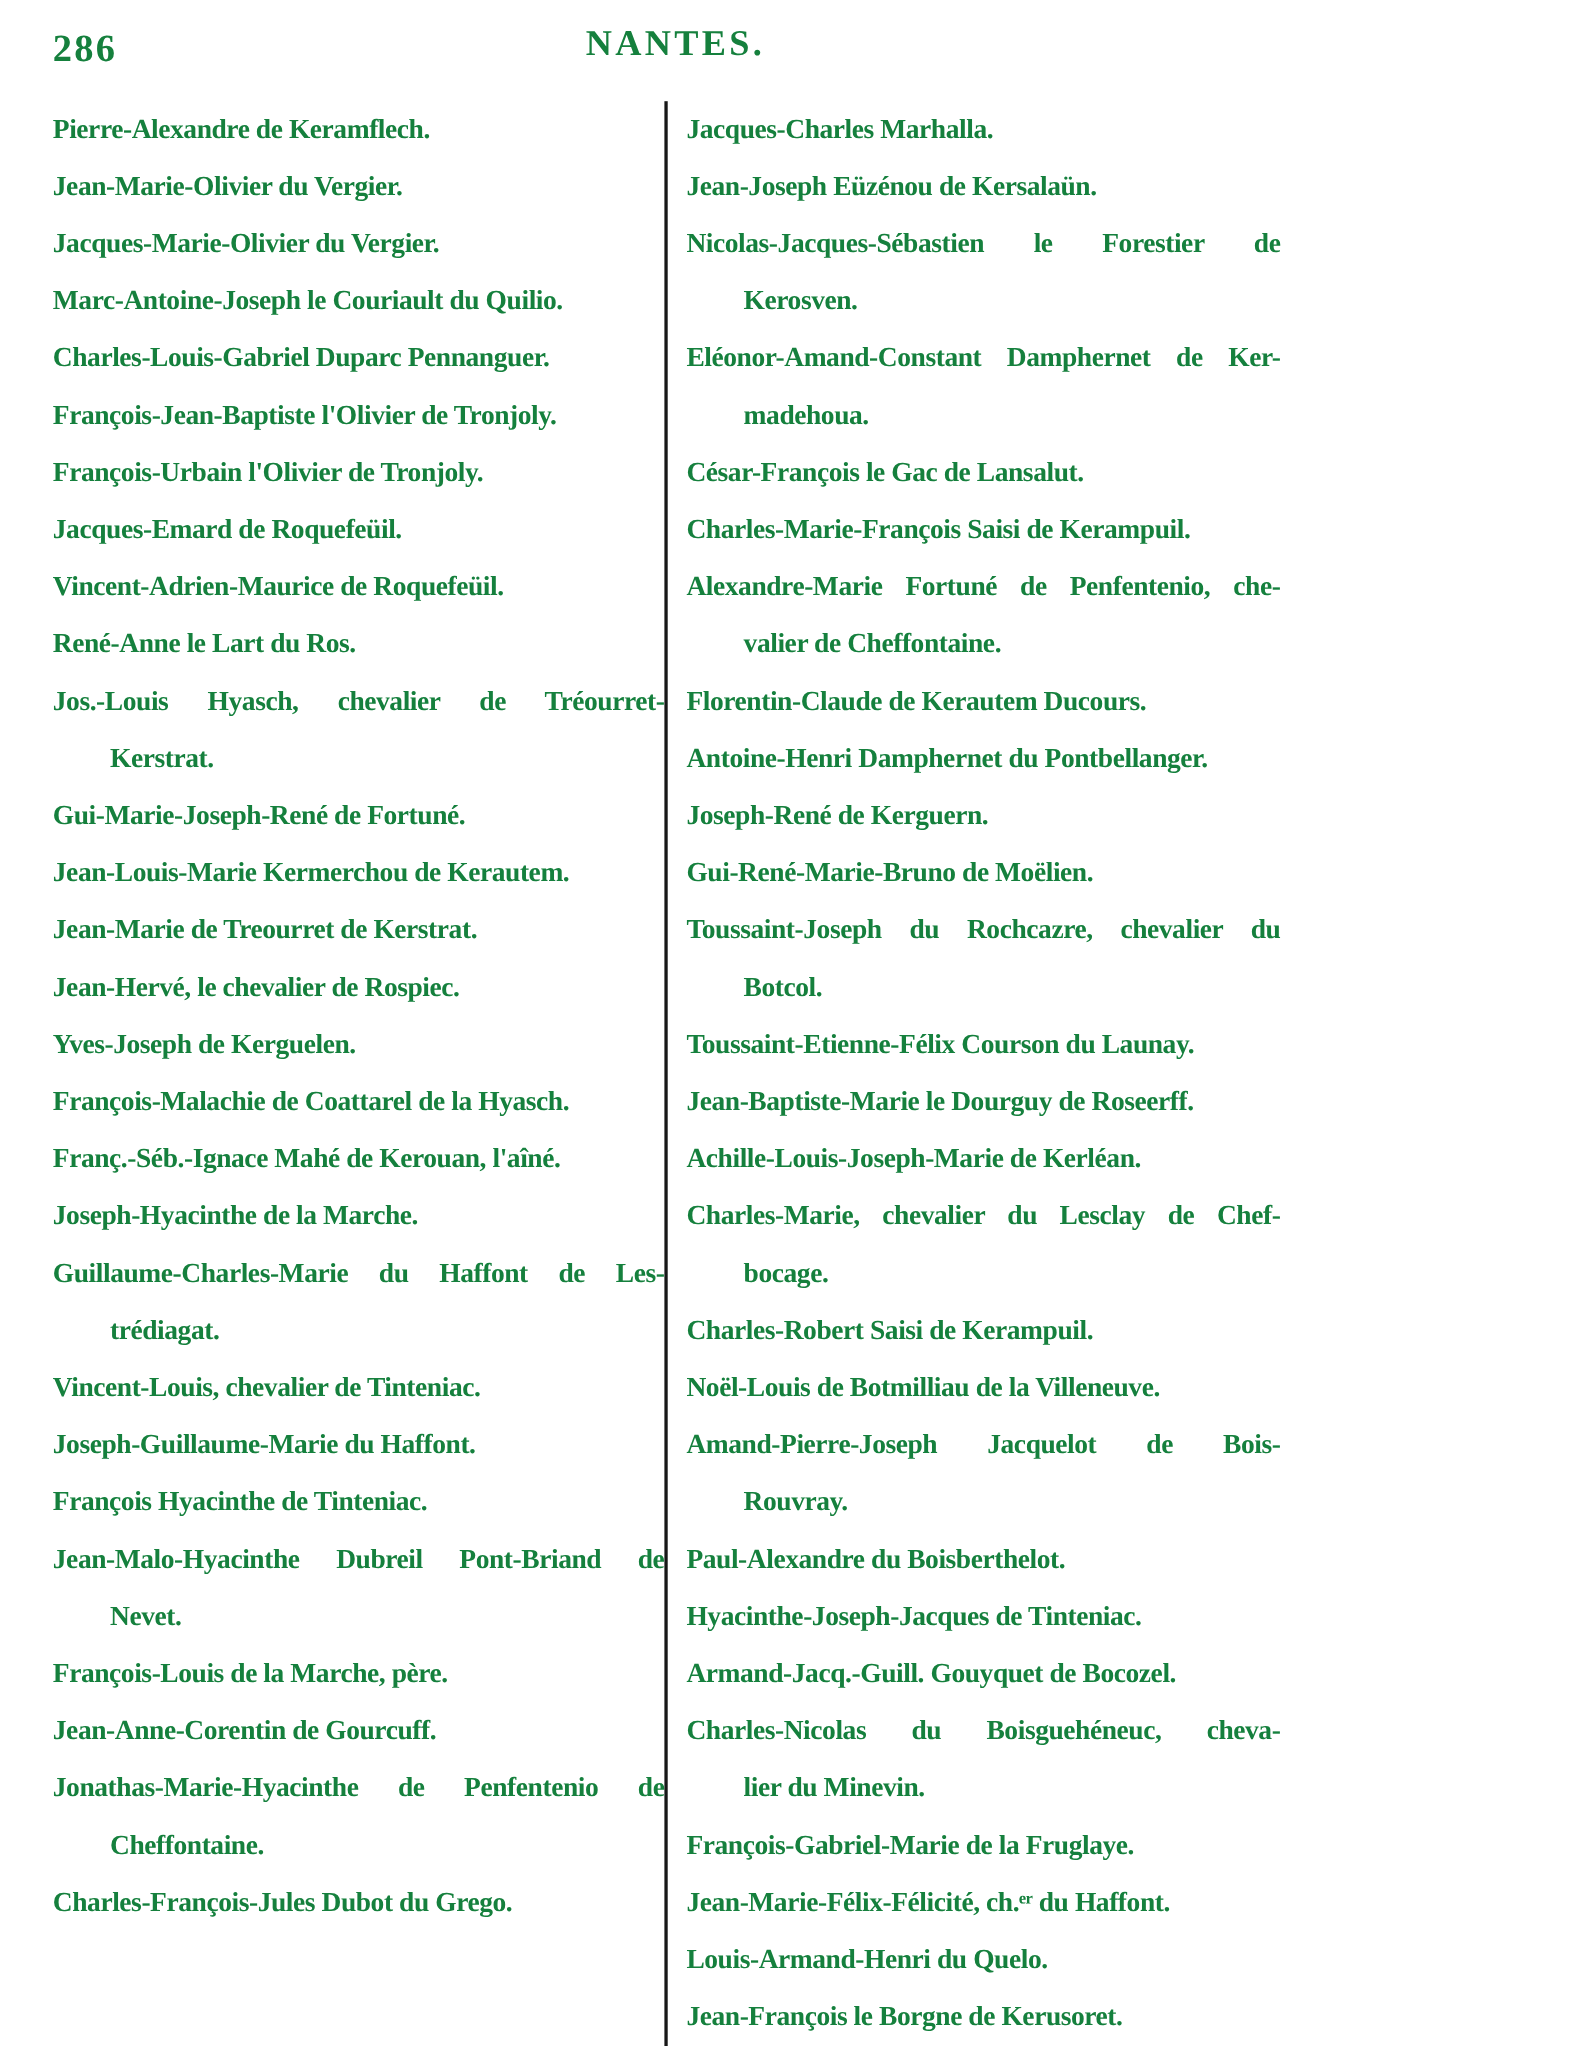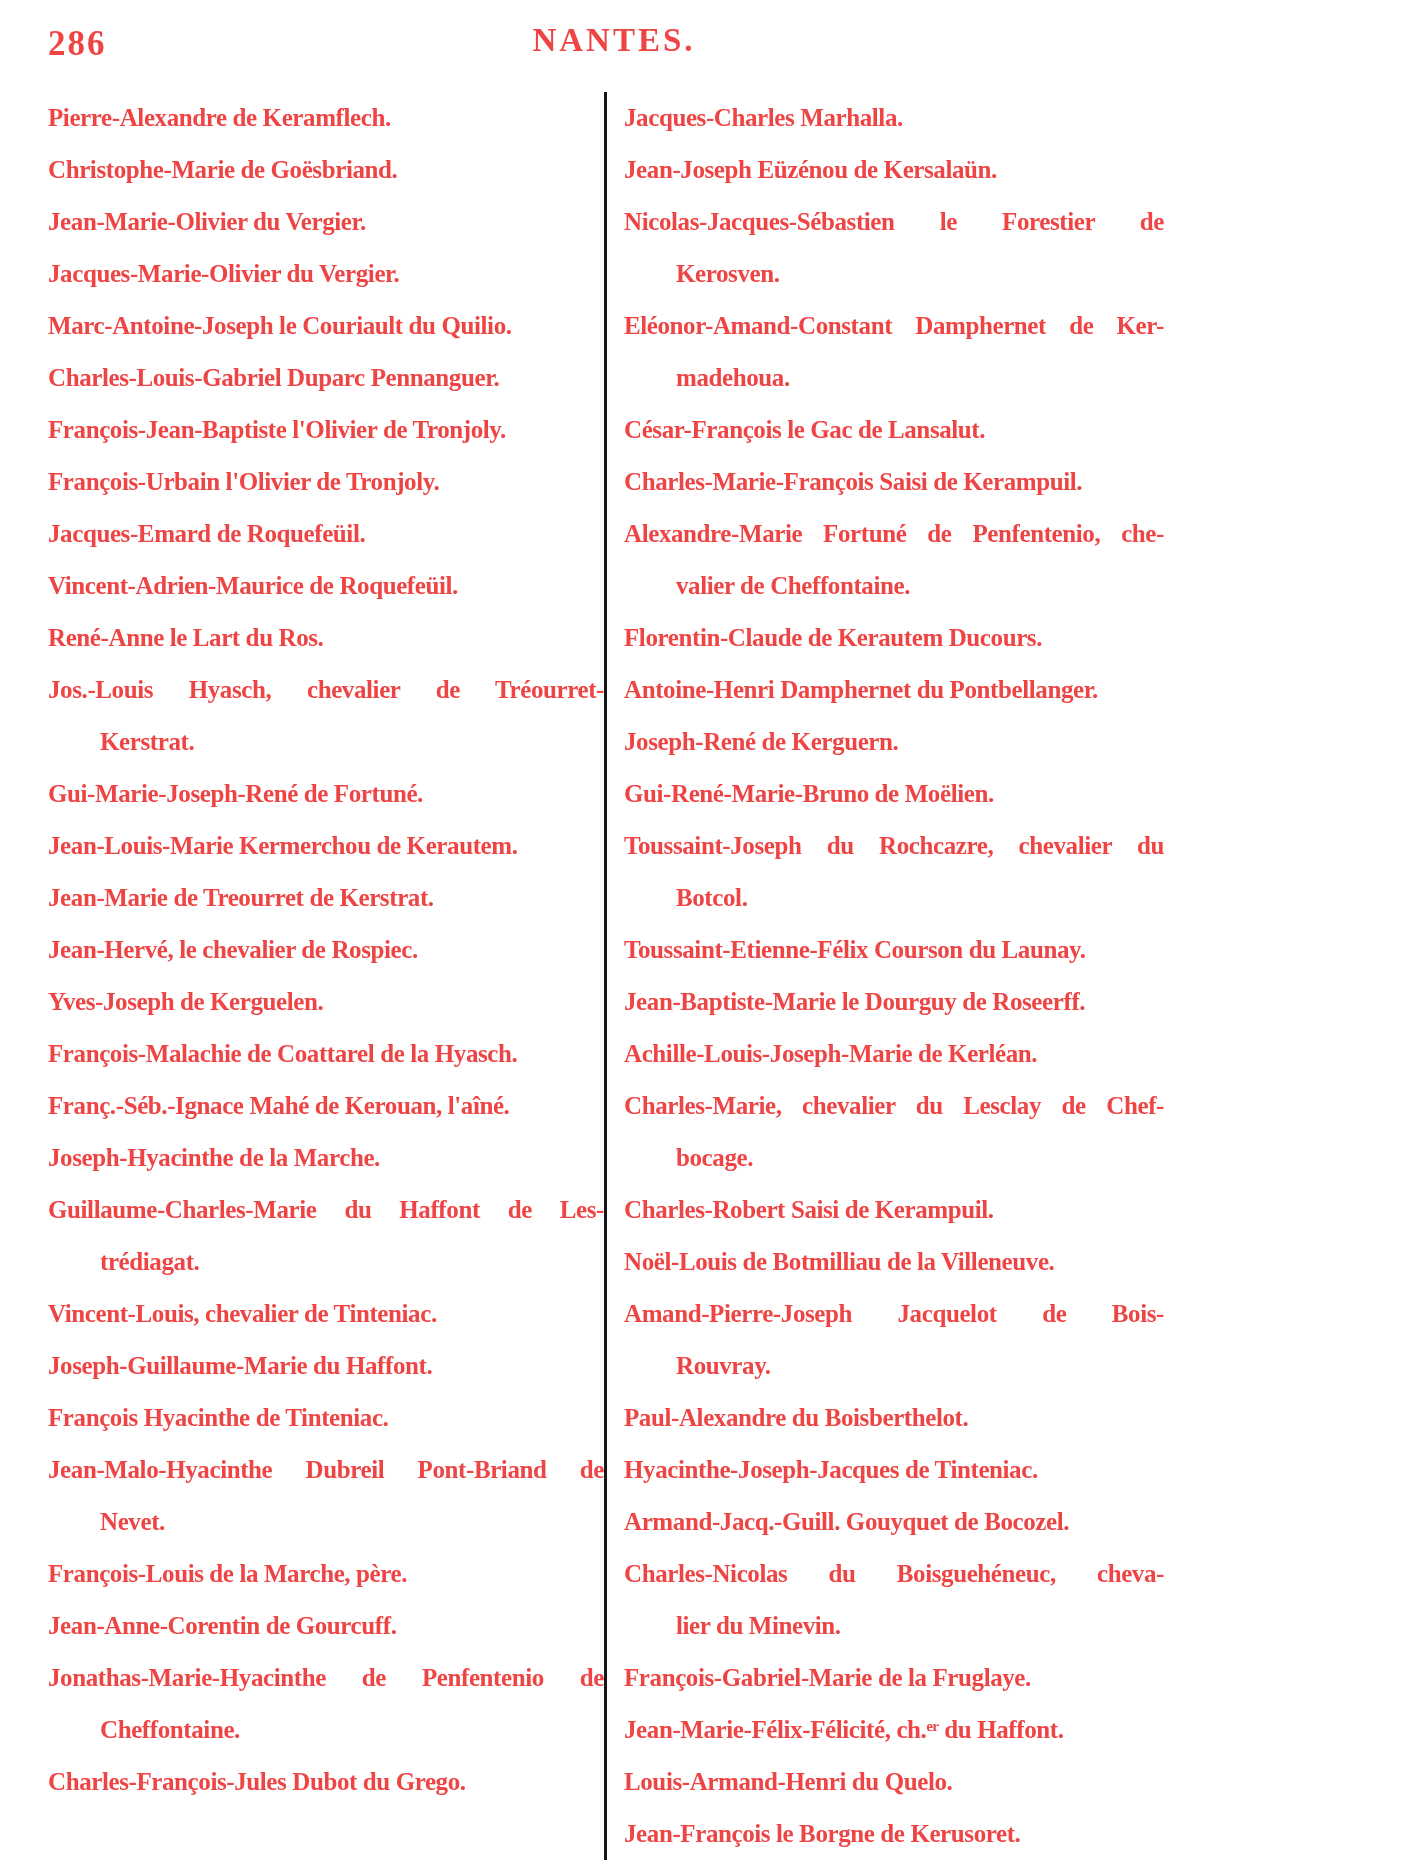--- a/index.html
+++ b/index.html
@@ -5,21 +5,21 @@
   html, body {
     margin: 0;
     padding: 0;
     background: #ffffff;
   }
   .page {
     position: relative;
     width: 1428px;
     height: 1860px;
     background: #ffffff;
-    color: #ef4444;
+    color: #15803d;
     font-family: "Liberation Serif", "DejaVu Serif", serif;
     font-weight: 700;
     overflow: hidden;
     box-sizing: border-box;
     padding: 16px 0 0 48px;
   }
   .header-row {
     position: relative;
     width: 1116px;
     height: 60px;
@@ -75,23 +75,20 @@
   <div class="header-row">
     <span class="page-number">286</span>
     <span class="page-title">NANTES.</span>
   </div>
   <div class="columns">
     <div class="col col-left" id="col-left">
         <div class="entry">
           <div class="line">Pierre-Alexandre de Keramflech.</div>
         </div>
         <div class="entry">
-          <div class="line">Christophe-Marie de Goësbriand.</div>
-        </div>
-        <div class="entry">
           <div class="line">Jean-Marie-Olivier du Vergier.</div>
         </div>
         <div class="entry">
           <div class="line">Jacques-Marie-Olivier du Vergier.</div>
         </div>
         <div class="entry">
           <div class="line">Marc-Antoine-Joseph le Couriault du Quilio.</div>
         </div>
         <div class="entry">
           <div class="line">Charles-Louis-Gabriel Duparc Pennanguer.</div>

